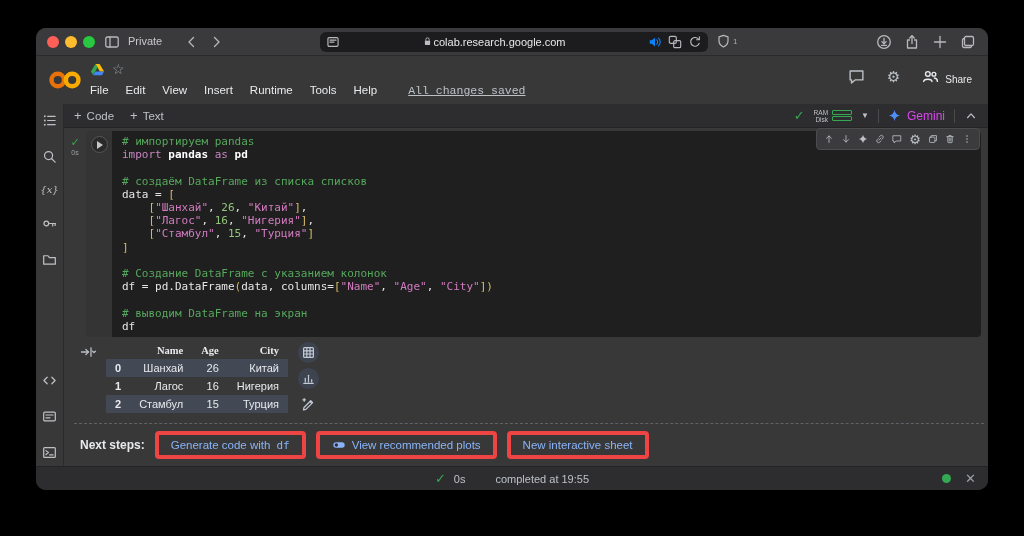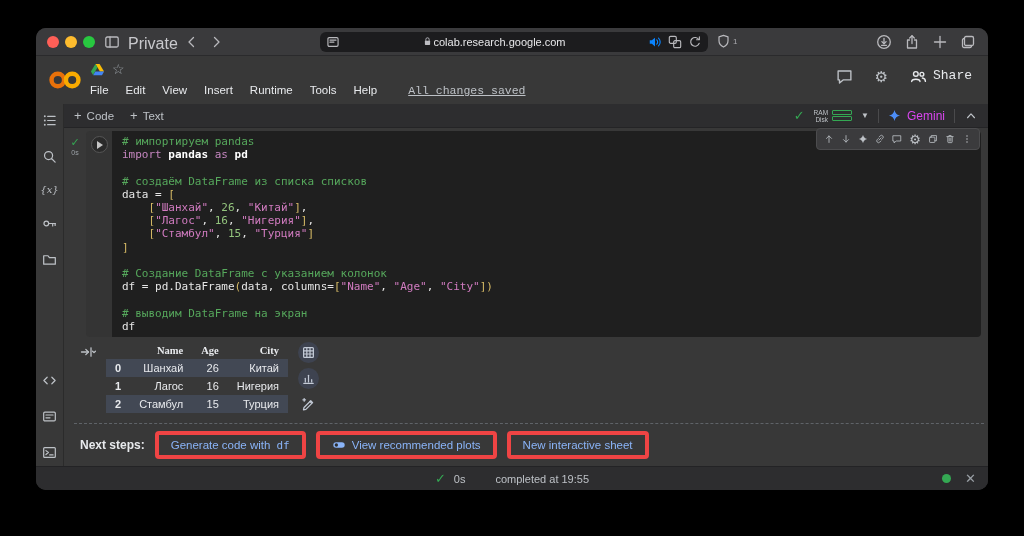--- a/index.html
+++ b/index.html
@@ -10,21 +10,21 @@
   .window { position:absolute; left:36px; top:28px; width:952px; height:462px;
             background:#383838; border-radius:10px; overflow:hidden;
             box-shadow:0 12px 40px rgba(0,0,0,.7); }
 
   
   .chrome { position:relative; height:28px; background:#3a3a3c; border-bottom:1px solid #2a2a2c; }
   .tl { position:absolute; top:8px; width:12px; height:12px; border-radius:50%; }
   .tl.red{ left:11px; background:#ff5f57;} .tl.yel{ left:29px; background:#febc2e;} .tl.grn{ left:47px; background:#28c840;}
   .chrome .ic { position:absolute; top:6px; width:16px; height:16px; color:#b9b9bd; }
   .ic svg { width:100%; height:100%; fill:none; stroke:currentColor; stroke-width:1.3; stroke-linecap:round; stroke-linejoin:round; }
-  .private { position:absolute; left:92px; top:7px; font-size:16px; color:#c9c9cd; }
+  .private { position:absolute; left:92px; top:7px; font-size:11px; color:#c9c9cd; }
   .nav-back{ left:148px; } .nav-fwd{ left:172px; color:#6b6b70; }
   .urlbar { position:absolute; left:284px; top:4px; width:388px; height:20px; background:#1c1c1e;
             border-radius:6px; display:flex; align-items:center; padding:0 6px; }
   .urlbar .ic { position:static; width:14px; height:14px; flex:none; }
   .url-center { flex:1; display:flex; align-items:flex-start; justify-content:center; 
                 color:#e8e8ea; font-size:11px; }
   .url-center .ic{ width:11px; height:11px; color:#bdbdc2; }
   .url-right { display:flex; gap:6px; }
   .url-right .ic.audio{ color:#0a84ff; }
   .shield-wrap{ position:absolute; left:680px; top:6px; display:flex; align-items:flex-start; color:#c9c9cd; }
@@ -38,21 +38,21 @@
   .logo { position:absolute; left:12px; top:12px; width:34px; height:24px; }
   .logo svg{ width:100%; height:100%; }
   .title-row{ position:absolute; left:54px; top:5px; display:flex; align-items:center; gap:7px; }
   .drive-ic{ width:15px; height:15px; } .drive-ic svg{ width:100%; height:100%; }
   .nb-title{ font-size:14px; color:#e8eaed; text-decoration:underline dotted #b3442f 1px; text-underline-offset:3px; }
   .star{ font-size:14px; color:#9aa0a6; }
   .menus{ position:absolute; left:54px; top:28px; display:flex; gap:17px; font-size:11.5px; color:#e8eaed; }
   .menus .saved{ color:#bdc1c6; text-decoration:underline; margin-left:14px;font-family:Liberation Mono, monospace; }
   .header-right{ position:absolute; right:16px; top:12px; display:flex; align-items:center; gap:22px; color:#bdc1c6; }
   .header-right .ic{ width:17px; height:17px; }
-  .header-right .share{ display:flex; align-items:flex-start; gap:6px; font-size:13px; color:#e8eaed;font-family:Liberation Mono, monospace; }
+  .header-right .share{ display:flex; align-items:flex-end; gap:6px; font-size:10px; color:#e8eaed; }
 
   
   .main-row{ display:flex; height:362px; }
   .sidebar{ width:28px; border-right:1px solid #2b2b2b; display:flex; flex-direction:column;
             align-items:center; padding:9px 0 6px; gap:21px; background:#383838; }
   .sidebar .ic{ width:15px; height:15px; color:#bdc1c6; }
   .sidebar .spacer{ flex:1; }
   .right-col{ flex:1; display:flex; flex-direction:column; min-width:0; }
 
   .nb-toolbar{ height:24px; background:#2d2d2f; border-bottom:1px solid #242426; display:flex;

